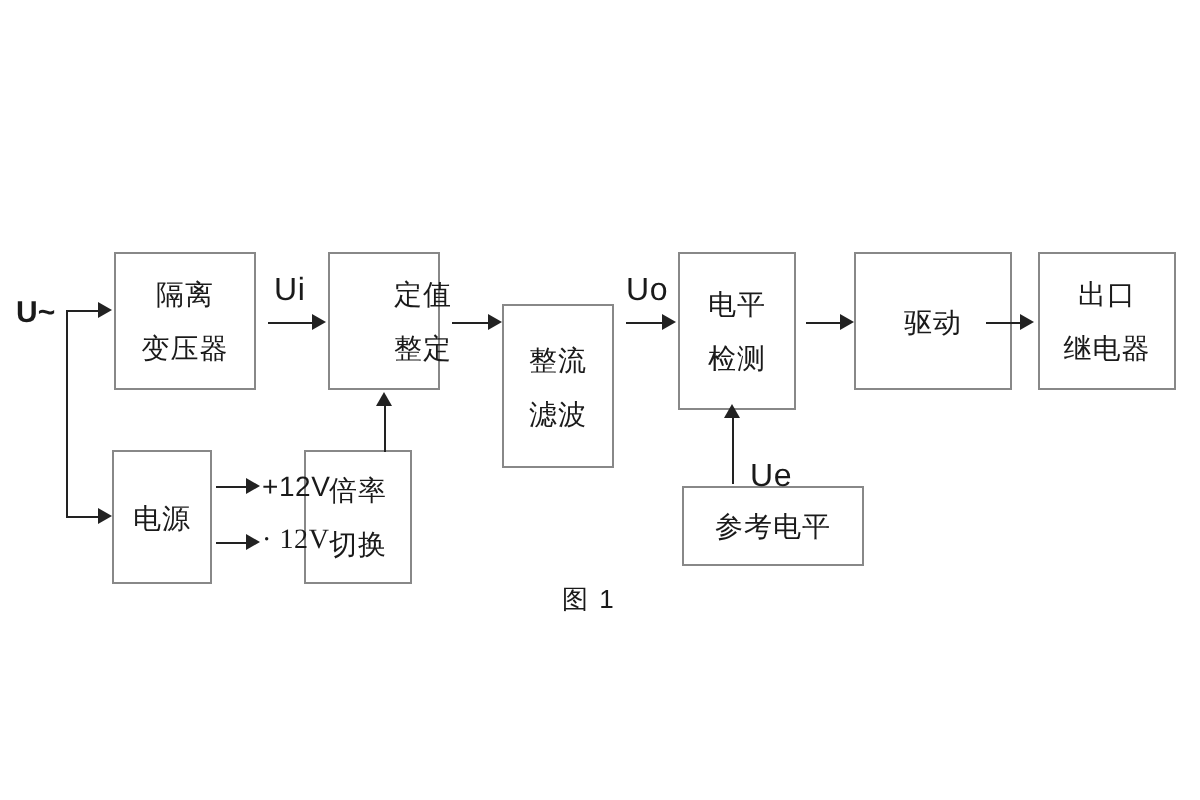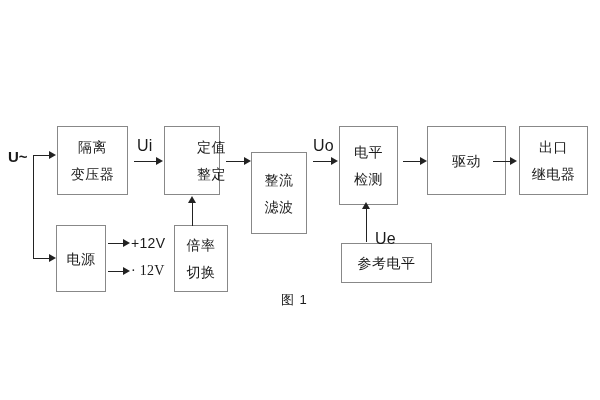--- a/index.html
+++ b/index.html
@@ -154,21 +154,21 @@
   <div class="hline" style="left:403px; top:161px; width:17px;"></div>
   <div class="arrow-r" style="left:420px; top:157px;"></div>
 
   <div class="hline" style="left:493px; top:161px; width:17px;"></div>
   <div class="arrow-r" style="left:510px; top:157px;"></div>
 
   <div class="block single" style="left:56px; top:225px; width:50px; height:67px;">
     <span class="line">电源</span>
   </div>
 
-  <div class="block" style="left:174px; top:225px; width:54px; height:67px;text-align:right;">
+  <div class="block" style="left:152px; top:225px; width:54px; height:67px;text-align:right;">
     <span class="line">倍率</span>
     <span class="line">切换</span>
   </div>
 
   <div class="block single" style="left:341px; top:243px; width:91px; height:40px;">
     <span class="line">参考电平</span>
   </div>
 
   <div class="hline" style="left:108px; top:243px; width:15px;"></div>
   <div class="arrow-r" style="left:123px; top:239px;"></div>

